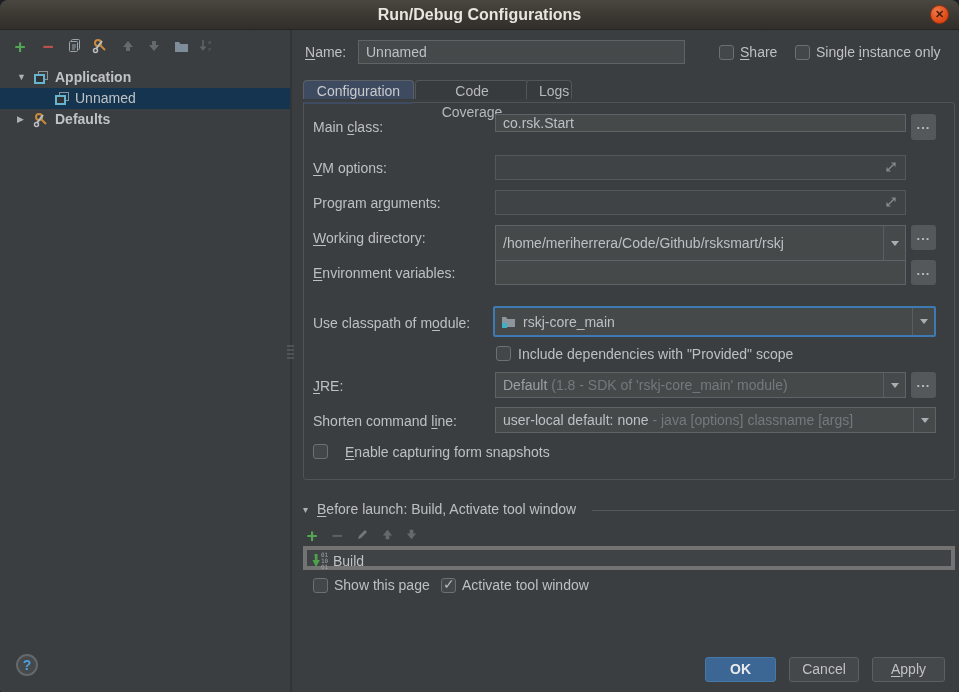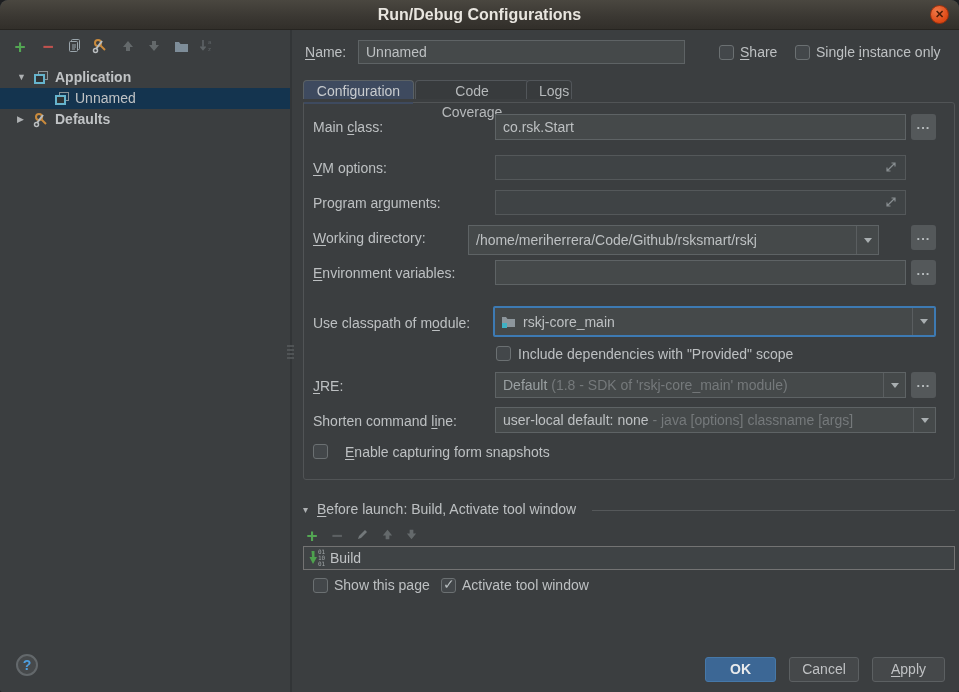--- a/index.html
+++ b/index.html
@@ -83,21 +83,21 @@
         border-radius:3px; cursor:pointer; }
   .cb.on::after { content:"✓"; position:absolute; left:1px; top:-3px; font-size:14px; color:#b7bdbf; }
   .cb-label { position:absolute; color:#bdc0c2; }
 
   
   .section-title { position:absolute; color:#bdc0c2; }
   .section-arrow { position:absolute; font-size:10px; color:#aeb1b3; }
   .hrule { position:absolute; height:1px; background:#55585a; }
   .bl-icon { position:absolute; top:527px; width:18px; height:18px; text-align:center; line-height:18px; cursor:pointer; }
   .build-row { position:absolute; left:303px; top:546px; width:652px; height:24px;
-               background:#3f4345; border:1px solid #737373; cursor:pointer; }
+               background:#3f4345; border:4px solid #737373; cursor:pointer; }
   .build-icon { position:absolute; left:5px; top:4px; width:18px; height:16px; }
   .build-icon .digits::before { content:"01\A 10\A 01"; white-space:pre; position:absolute; left:9px; top:-2px;
                font-size:6px; line-height:6px; color:#9fa5a7; font-family:"DejaVu Sans Mono",monospace; }
   .build-label { position:absolute; left:26px; top:3px; color:#c0c3c5; }
 
   
   .btn { position:absolute; top:657px; height:25px; background:#45484a; border:1px solid #5c6062;
          border-radius:3px; color:#bfc1c3; text-align:center; line-height:23px; cursor:pointer; font-size:14px; }
   .btn.primary { background:#3c6795; border-color:#4678a8; color:#e8eaec; font-weight:bold; }
 </style>
@@ -191,41 +191,41 @@
   <span class="cb" style="left:795px; top:45px;"></span>
   <span class="cb-label" style="left:816px; top:44px;">Single <u>i</u>nstance only</span>
 
   <div class="tab selected" style="left:303px; width:111px;">Configuration</div>
   <div class="tab" style="left:415px; width:114px;">Code Coverage</div>
   <div class="tab" style="left:526px; width:46px;">Logs</div>
   <div class="panel"></div>
   <div style="position:absolute; left:304px; top:102px; width:109px; height:2px; background:#3e4a5f;"></div>
 
   <span class="label" style="left:313px; top:119px;">Main <u>c</u>lass:</span>
-  <input class="field" style="left: 495px; top: 114px; width: 411px; height: 26px;" value="co.rsk.Start">
+  <input class="field" style="left: 495px; top: 114px; width: 411px; height: 18px;" value="co.rsk.Start">
   <span class="dots-btn" style="left:911px; top:114px; height:26px; line-height:22px;">...</span>
 
   <span class="label" style="left:313px; top:160px;"><u>V</u>M options:</span>
   <input class="field disabled" style="left: 495px; top: 155px; width: 411px; height: 25px;" value="">
   <span class="expand-glyph" style="left:885px; top:160px;">
     <svg width="12" height="12" viewBox="0 0 12 12">
         <path d="M2 10 L10 2 M6.5 2 H10 V5.5 M2 6.5 V10 H5.5" fill="none" stroke="#878d90" stroke-width="1.2"></path>
       </svg>
   </span>
 
   <span class="label" style="left:313px; top:195px;">Program a<u>r</u>guments:</span>
   <input class="field disabled" style="left: 495px; top: 190px; width: 411px; height: 25px;" value="">
   <span class="expand-glyph" style="left:885px; top:195px;">
     <svg width="12" height="12" viewBox="0 0 12 12">
         <path d="M2 10 L10 2 M6.5 2 H10 V5.5 M2 6.5 V10 H5.5" fill="none" stroke="#878d90" stroke-width="1.2"></path>
       </svg>
   </span>
 
   <span class="label" style="left:313px; top:230px;"><u>W</u>orking directory:</span>
-  <div class="combo" style="left:468px; top:225px; width:411px; height:30px;">
+  <div class="combo" style="left:495px; top:225px; width:411px; height:36px;">
     <span class="txt">/home/meriherrera/Code/Github/rsksmart/rskj</span>
     <span class="arrow-zone">
         <span class="tri-down"></span>
       </span>
   </div>
   <span class="dots-btn" style="left:911px; top:225px; height:25px; line-height:21px;">...</span>
 
   <span class="label" style="left:313px; top:265px;"><u>E</u>nvironment variables:</span>
   <input class="field" style="left: 495px; top: 260px; width: 411px; height: 25px;" value="">
   <span class="dots-btn" style="left:911px; top:260px; height:25px; line-height:21px;">...</span>

